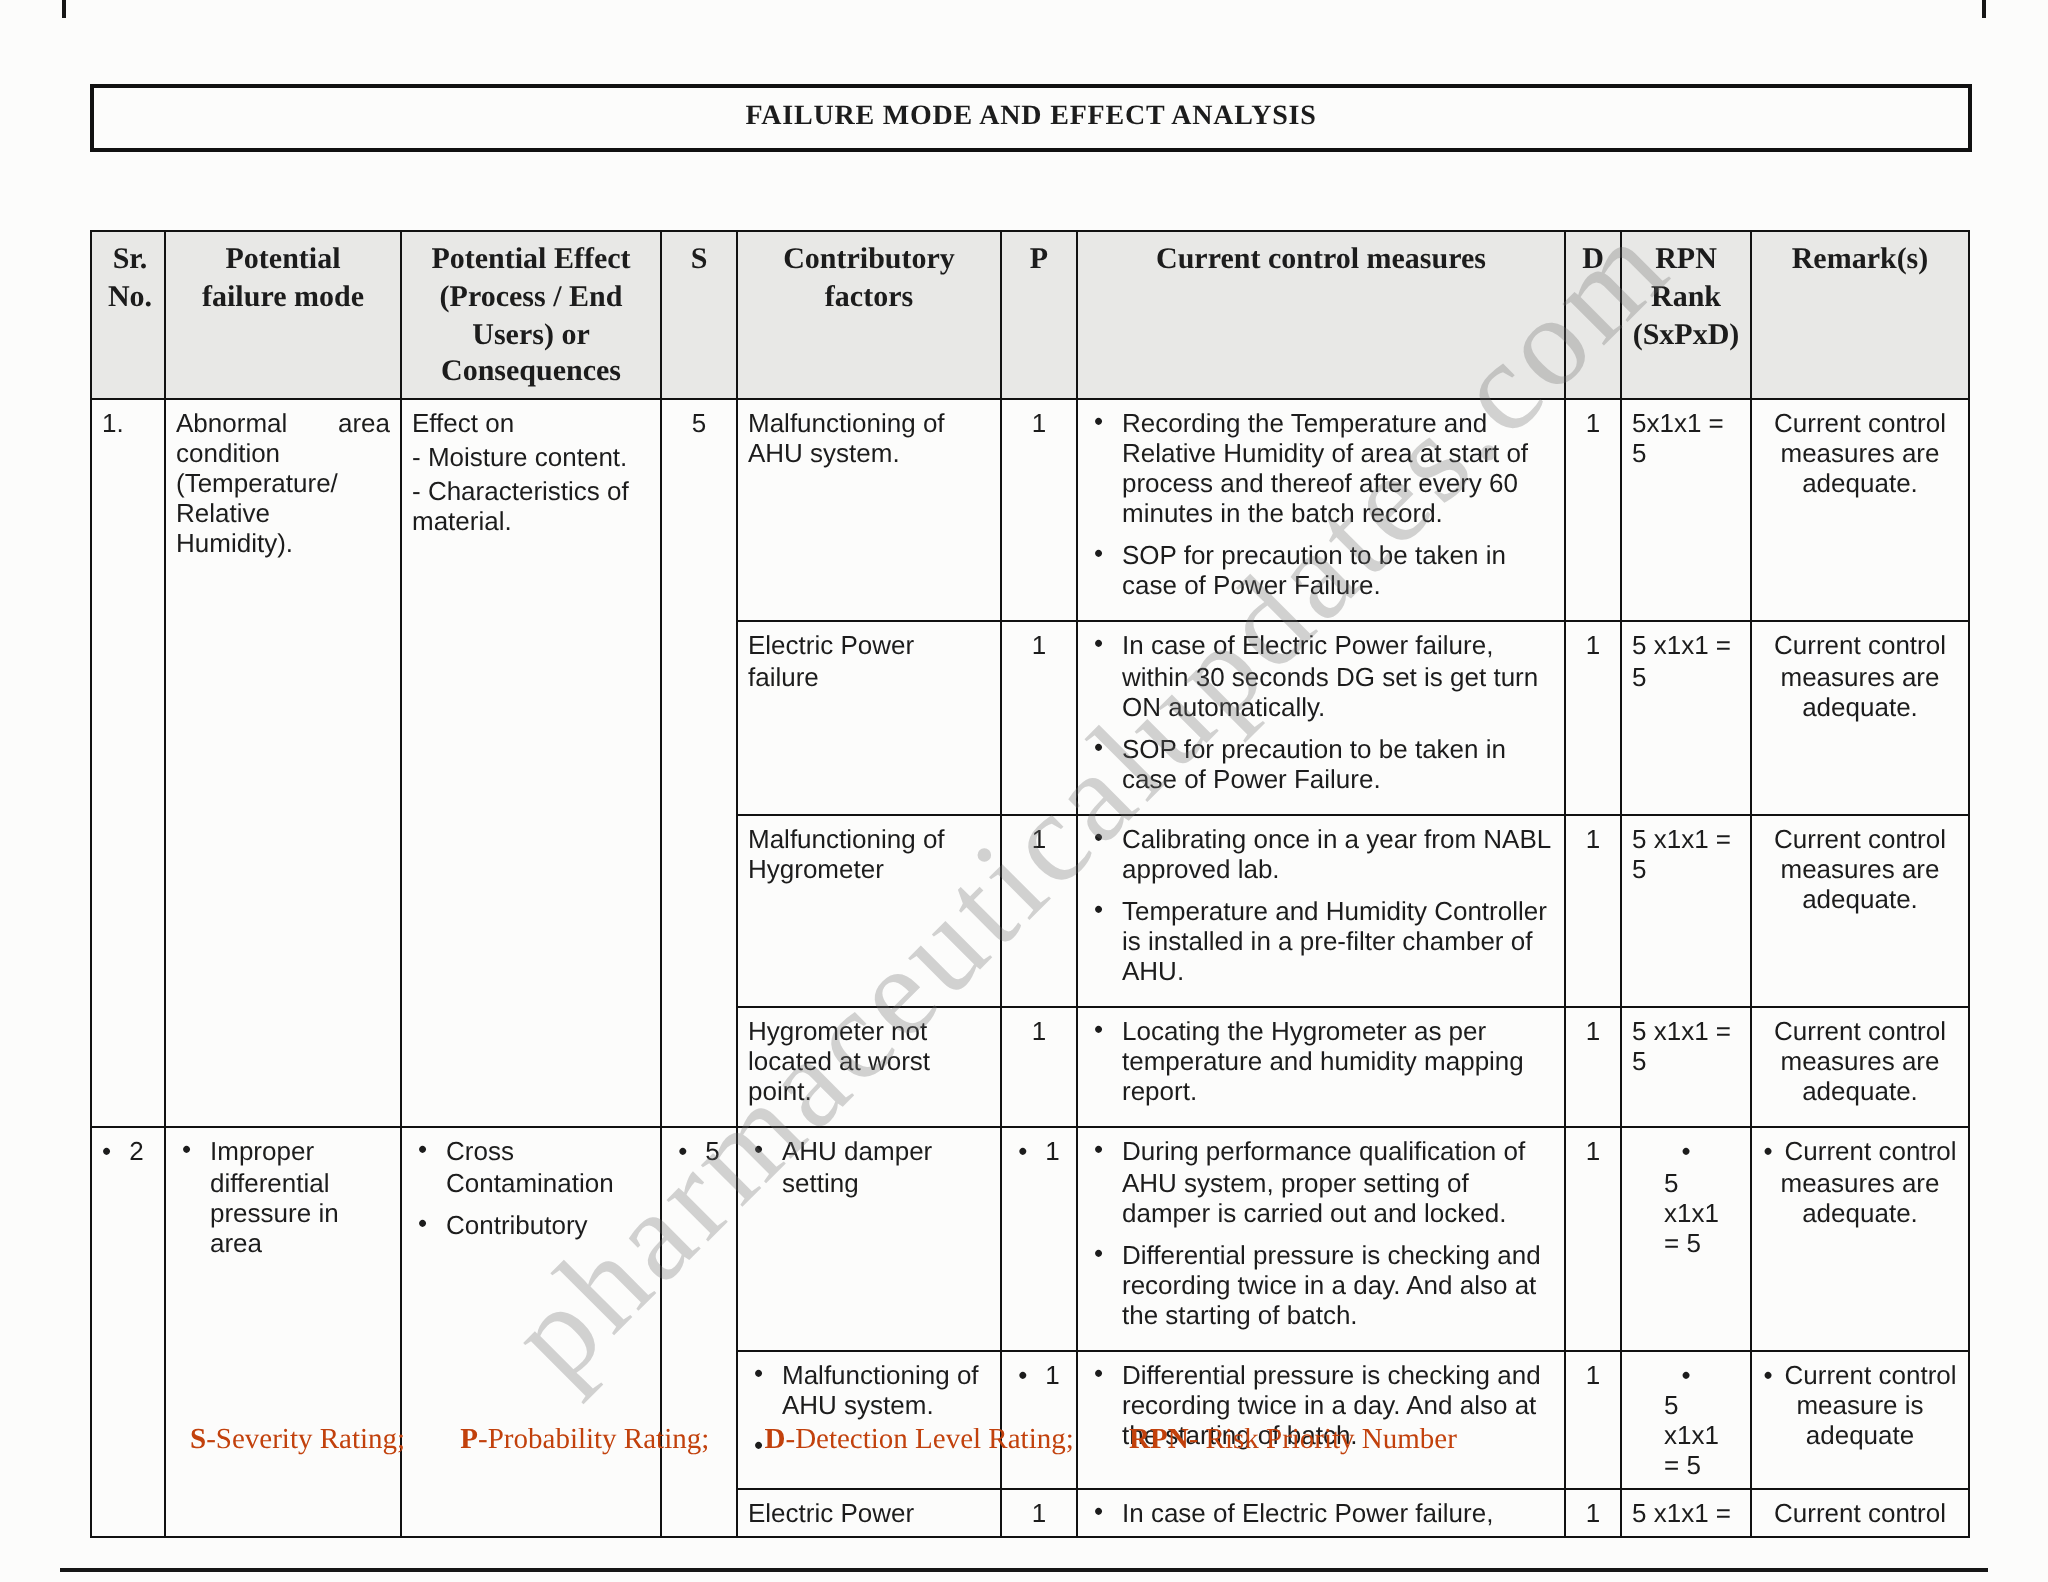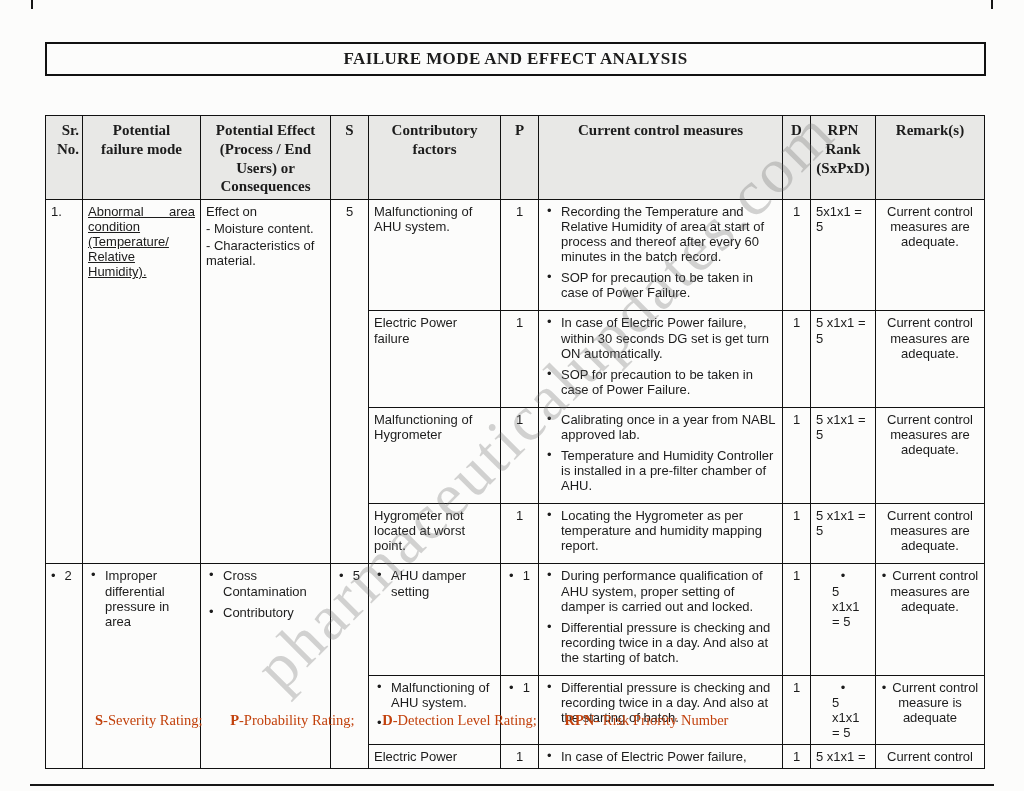--- a/index.html
+++ b/index.html
@@ -22,42 +22,42 @@
     z-index:9; pointer-events:none;
   }
 
   
   table.hdr {
     position:absolute; left:45px; top:42px; width:939px;
     border-collapse:collapse; table-layout:fixed; z-index:2;
     font-family:"Liberation Serif", serif;
   }
   table.hdr td { border:2px solid #111; background:transparent; padding:2px 6px; }
-  .hdr-title { height:32px; text-align:center; font-weight:bold; font-size:17px; letter-spacing:0.4px; }
+  .hdr-title { height:32px; text-align:center; font-weight:bold; font-size:14px; letter-spacing:0.4px; }
   .hdr-row2 td { height:33px; font-size:15.5px; vertical-align:middle; }
   .b { font-weight:bold; }
 
   
   table.fmea {
     position:absolute; left:45px; top:115px; width:939px;
     border-collapse:collapse; table-layout:fixed; z-index:2;
     font-size:13px; line-height:1.16;
   }
   table.fmea th, table.fmea td { border:1.5px solid #111; vertical-align:top; }
   table.fmea th {
     background:#e8e8e6; font-family:"Liberation Serif", serif;
     font-weight:bold; font-size:15px; text-align:center;
     white-space:pre-line; padding:5px 3px 3px 3px; line-height:1.25;
   }
-  table.fmea th.left { text-align:right; padding-left:5px; }
+  table.fmea th.left { text-align:center; padding-left:5px; }
   table.fmea td { padding:4px 5px; background:transparent; }
   .ctr { text-align:center; }
   .rmk { text-align:center; }
   .pre { white-space:pre-line; }
-  .just { text-align:justify;text-decoration:underline; }
+  .just { text-align:justify; }
   .eff div { margin-bottom:2px; }
 
   .blt { position:relative; padding-left:17px; margin-bottom:6px; }
   .blt .dot { position:absolute; left:3px; top:-1px; }
   .dot-i { display:inline-block; }
   .gap8 { display:inline-block; margin-left:9px; }
   .rpn-t { display:inline-block; white-space:pre-line; text-align:left; margin-left:16px; vertical-align:top; }
   .rmk-b .dot-i { margin-right:6px; }
 
   

